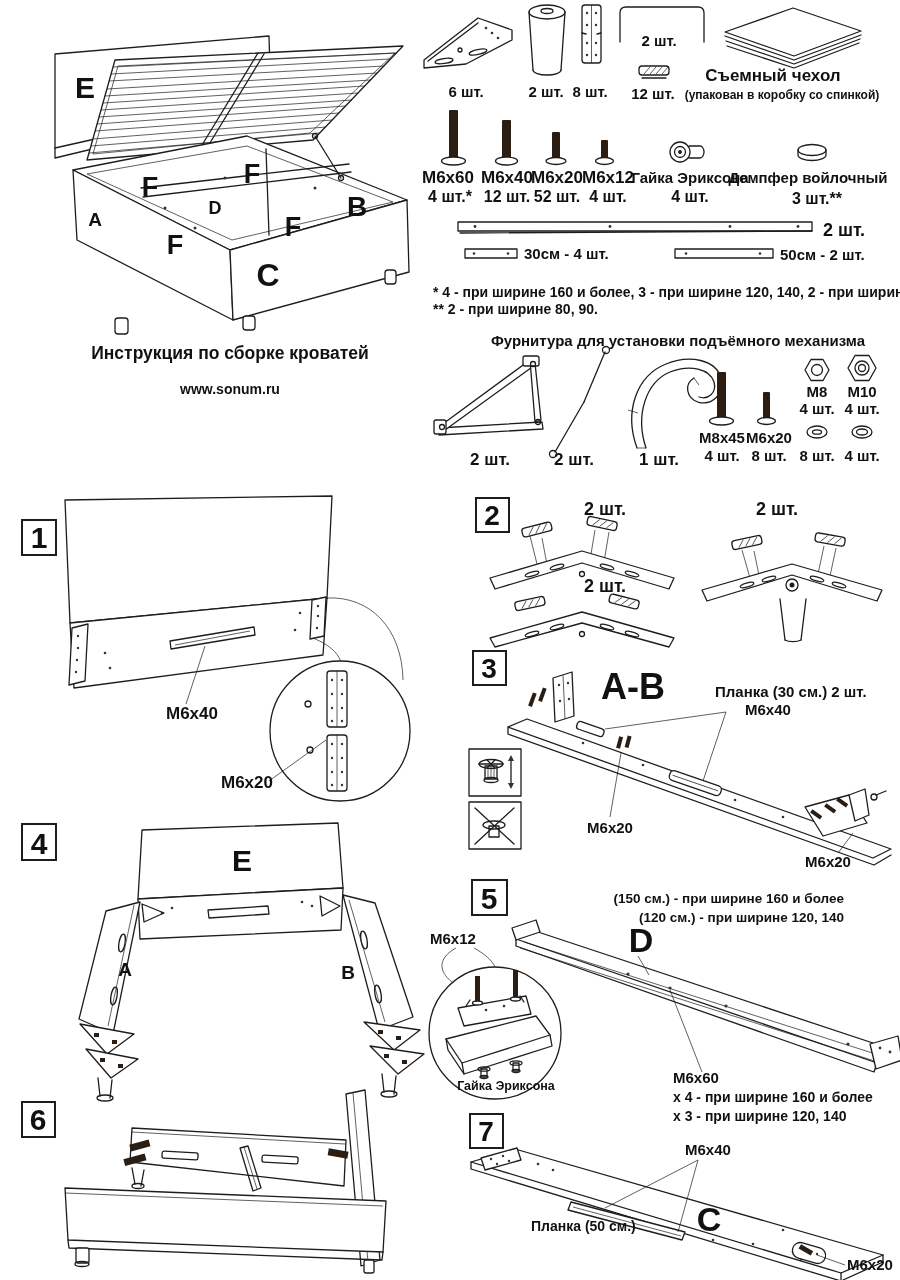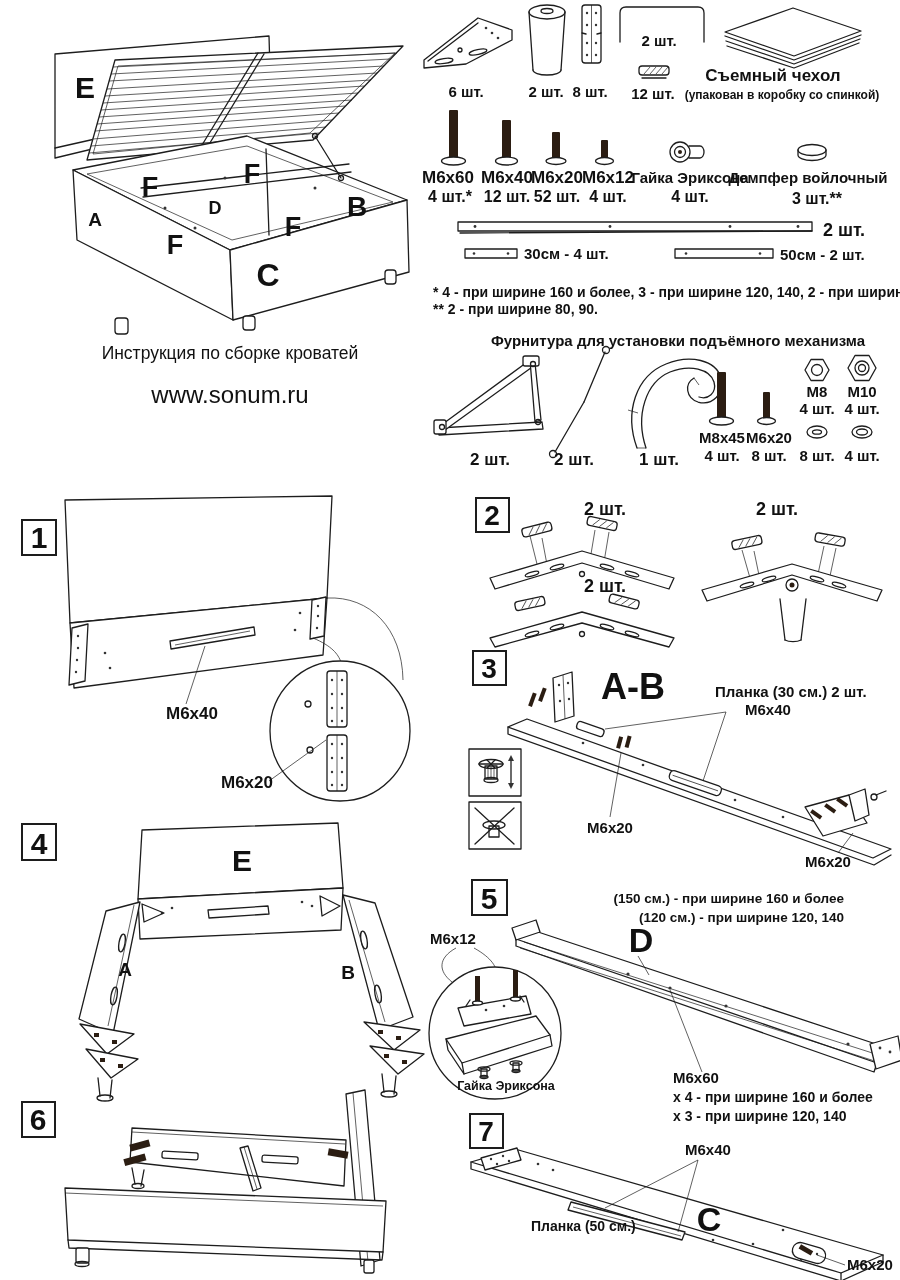--- a/index.html
+++ b/index.html
@@ -7,23 +7,23 @@
         font-family:"Liberation Sans",sans-serif;color:#111}
   svg{position:absolute;overflow:visible}
   svg text{font-family:"Liberation Sans",sans-serif;font-weight:bold;fill:#111}
   .tm{text-anchor:middle}.ts{text-anchor:start}.te{text-anchor:end}
   .fw{fill:#fff;stroke:#1d1d1d;stroke-width:1.3;stroke-linejoin:round}
   .ln{fill:none;stroke:#1d1d1d;stroke-width:1.3;stroke-linejoin:round;stroke-linecap:round}
   .tn{fill:none;stroke:#1d1d1d;stroke-width:0.7}
   .dk{fill:#2b1d12;stroke:none}
   .dt{fill:#333;stroke:none}
   .bx{fill:#fff;stroke:#1d1d1d;stroke-width:2}
-  .title-block{position:absolute;left:20px;top:342px;width:420px;text-align:center;font-weight:normal}
+  .title-block{position:absolute;left:20px;top:342px;width:420px;text-align:center;font-weight:bold}
   .title-block .l1,.title-block .l2{font-size:17.5px;line-height:23px}
-  .title-block .url{font-size:24px;margin-top:16px}
+  .title-block .url{font-size:14px;margin-top:16px}
 </style>
 </head>
 <body>
 
 <div class="page">
 
   <svg style="left:15px;top:8px" width="405" height="335" viewBox="0 0 405 335">
 
     <polygon class="fw" points="40,46 254,28 256,98 40,150"></polygon>
     <line class="ln" x1="40" y1="140" x2="120" y2="122"></line>

